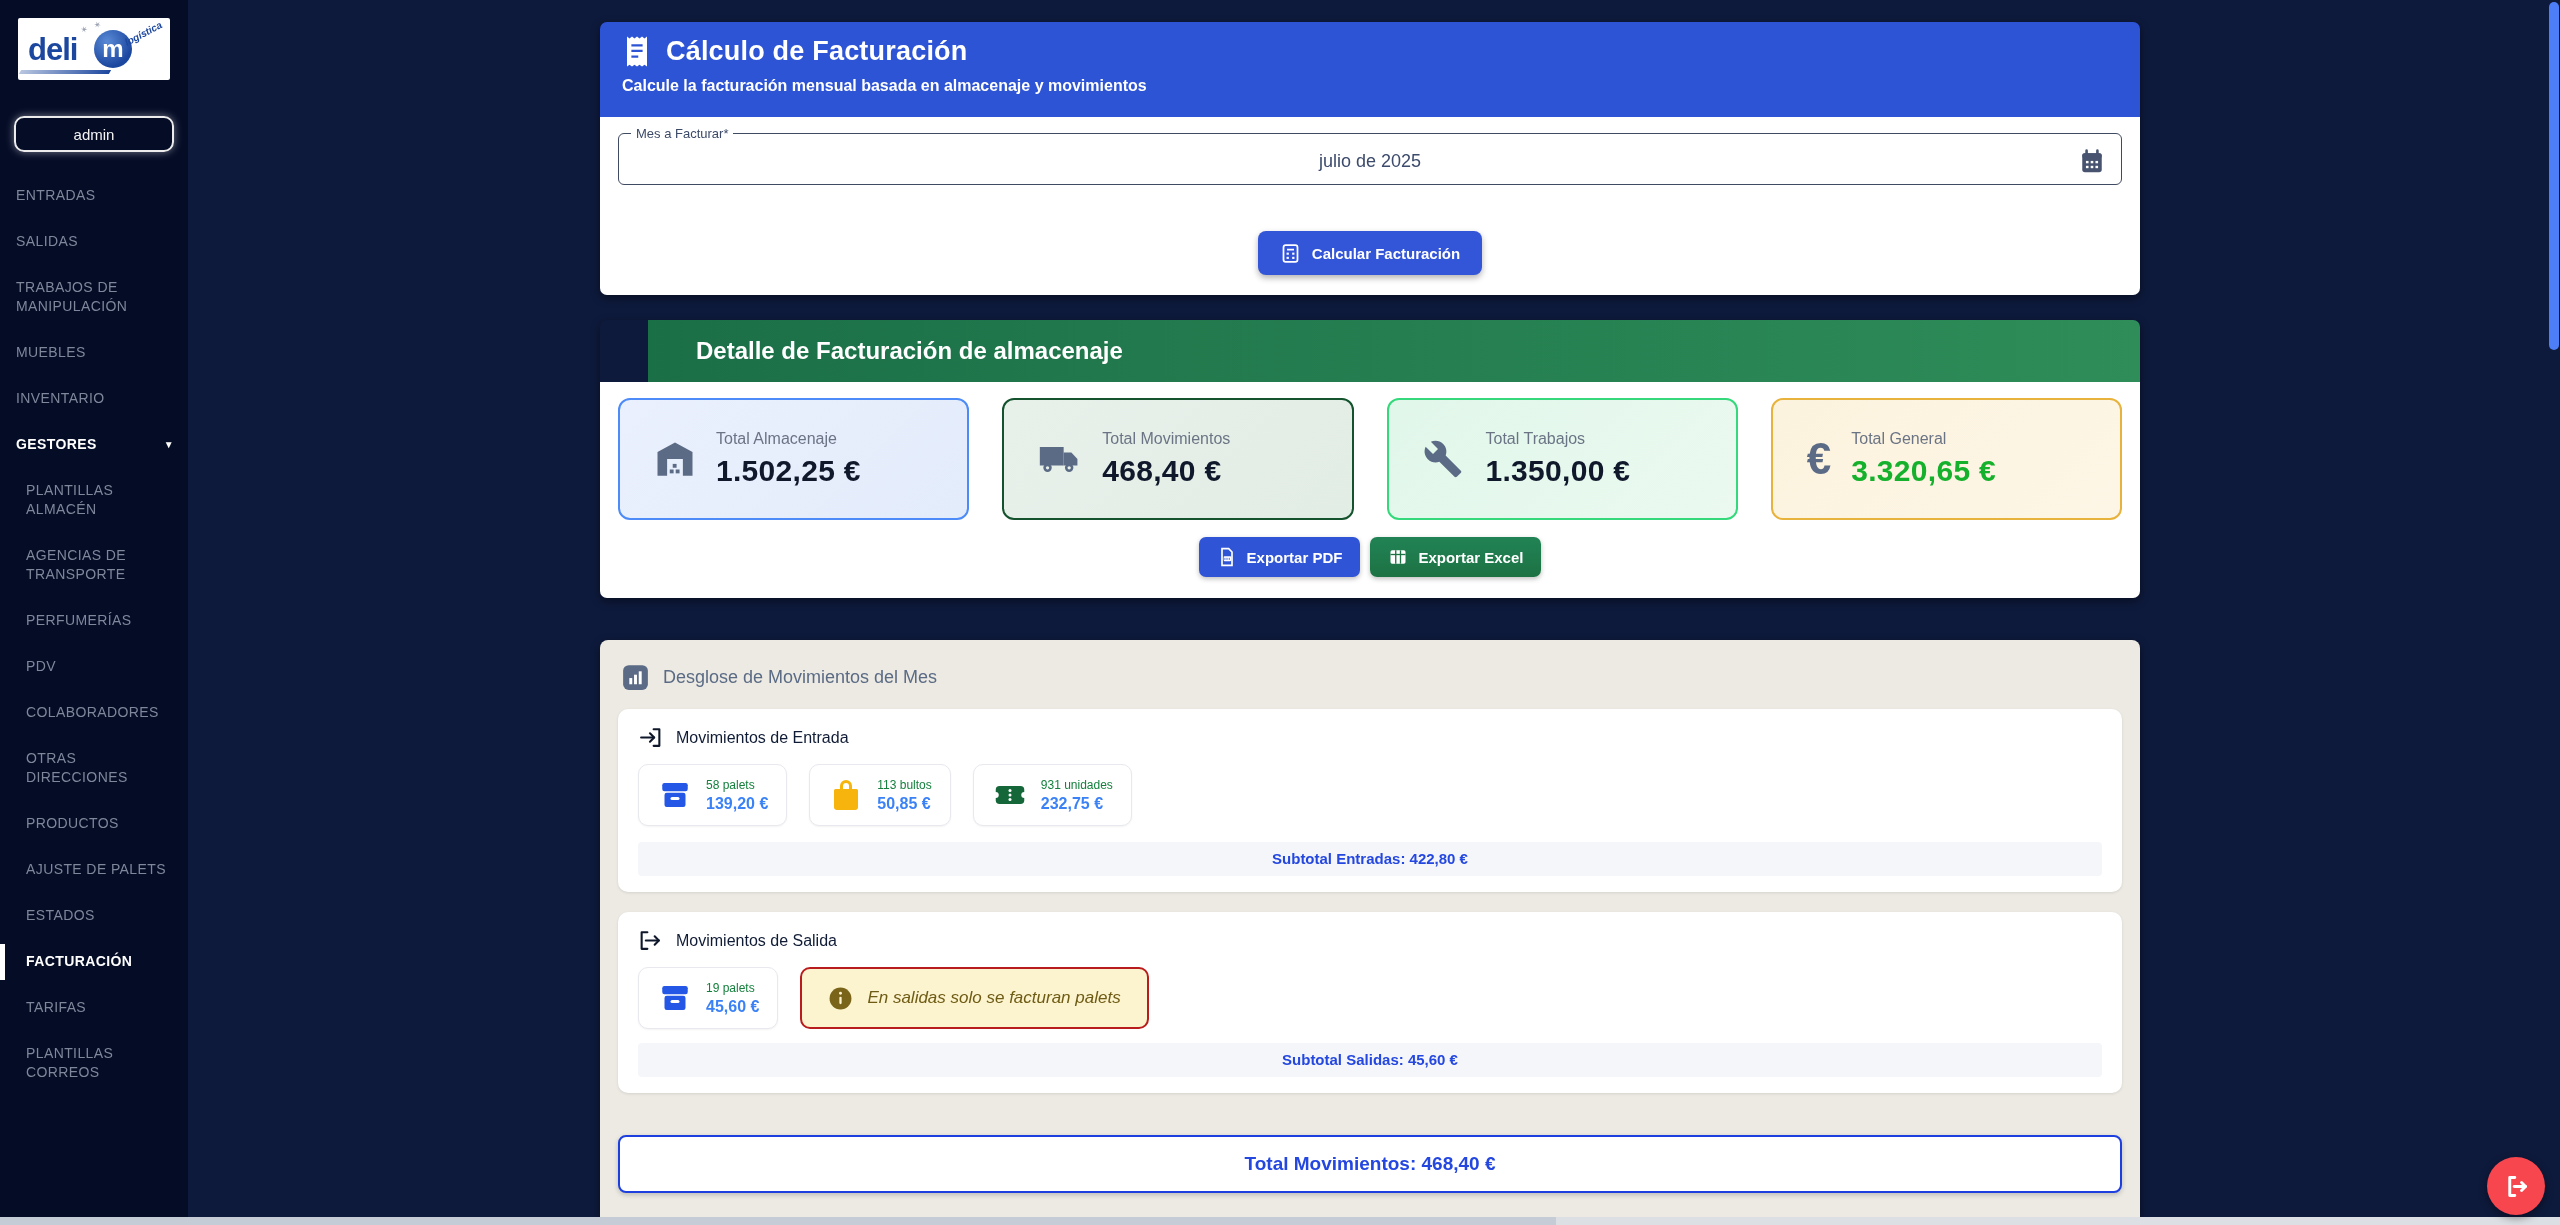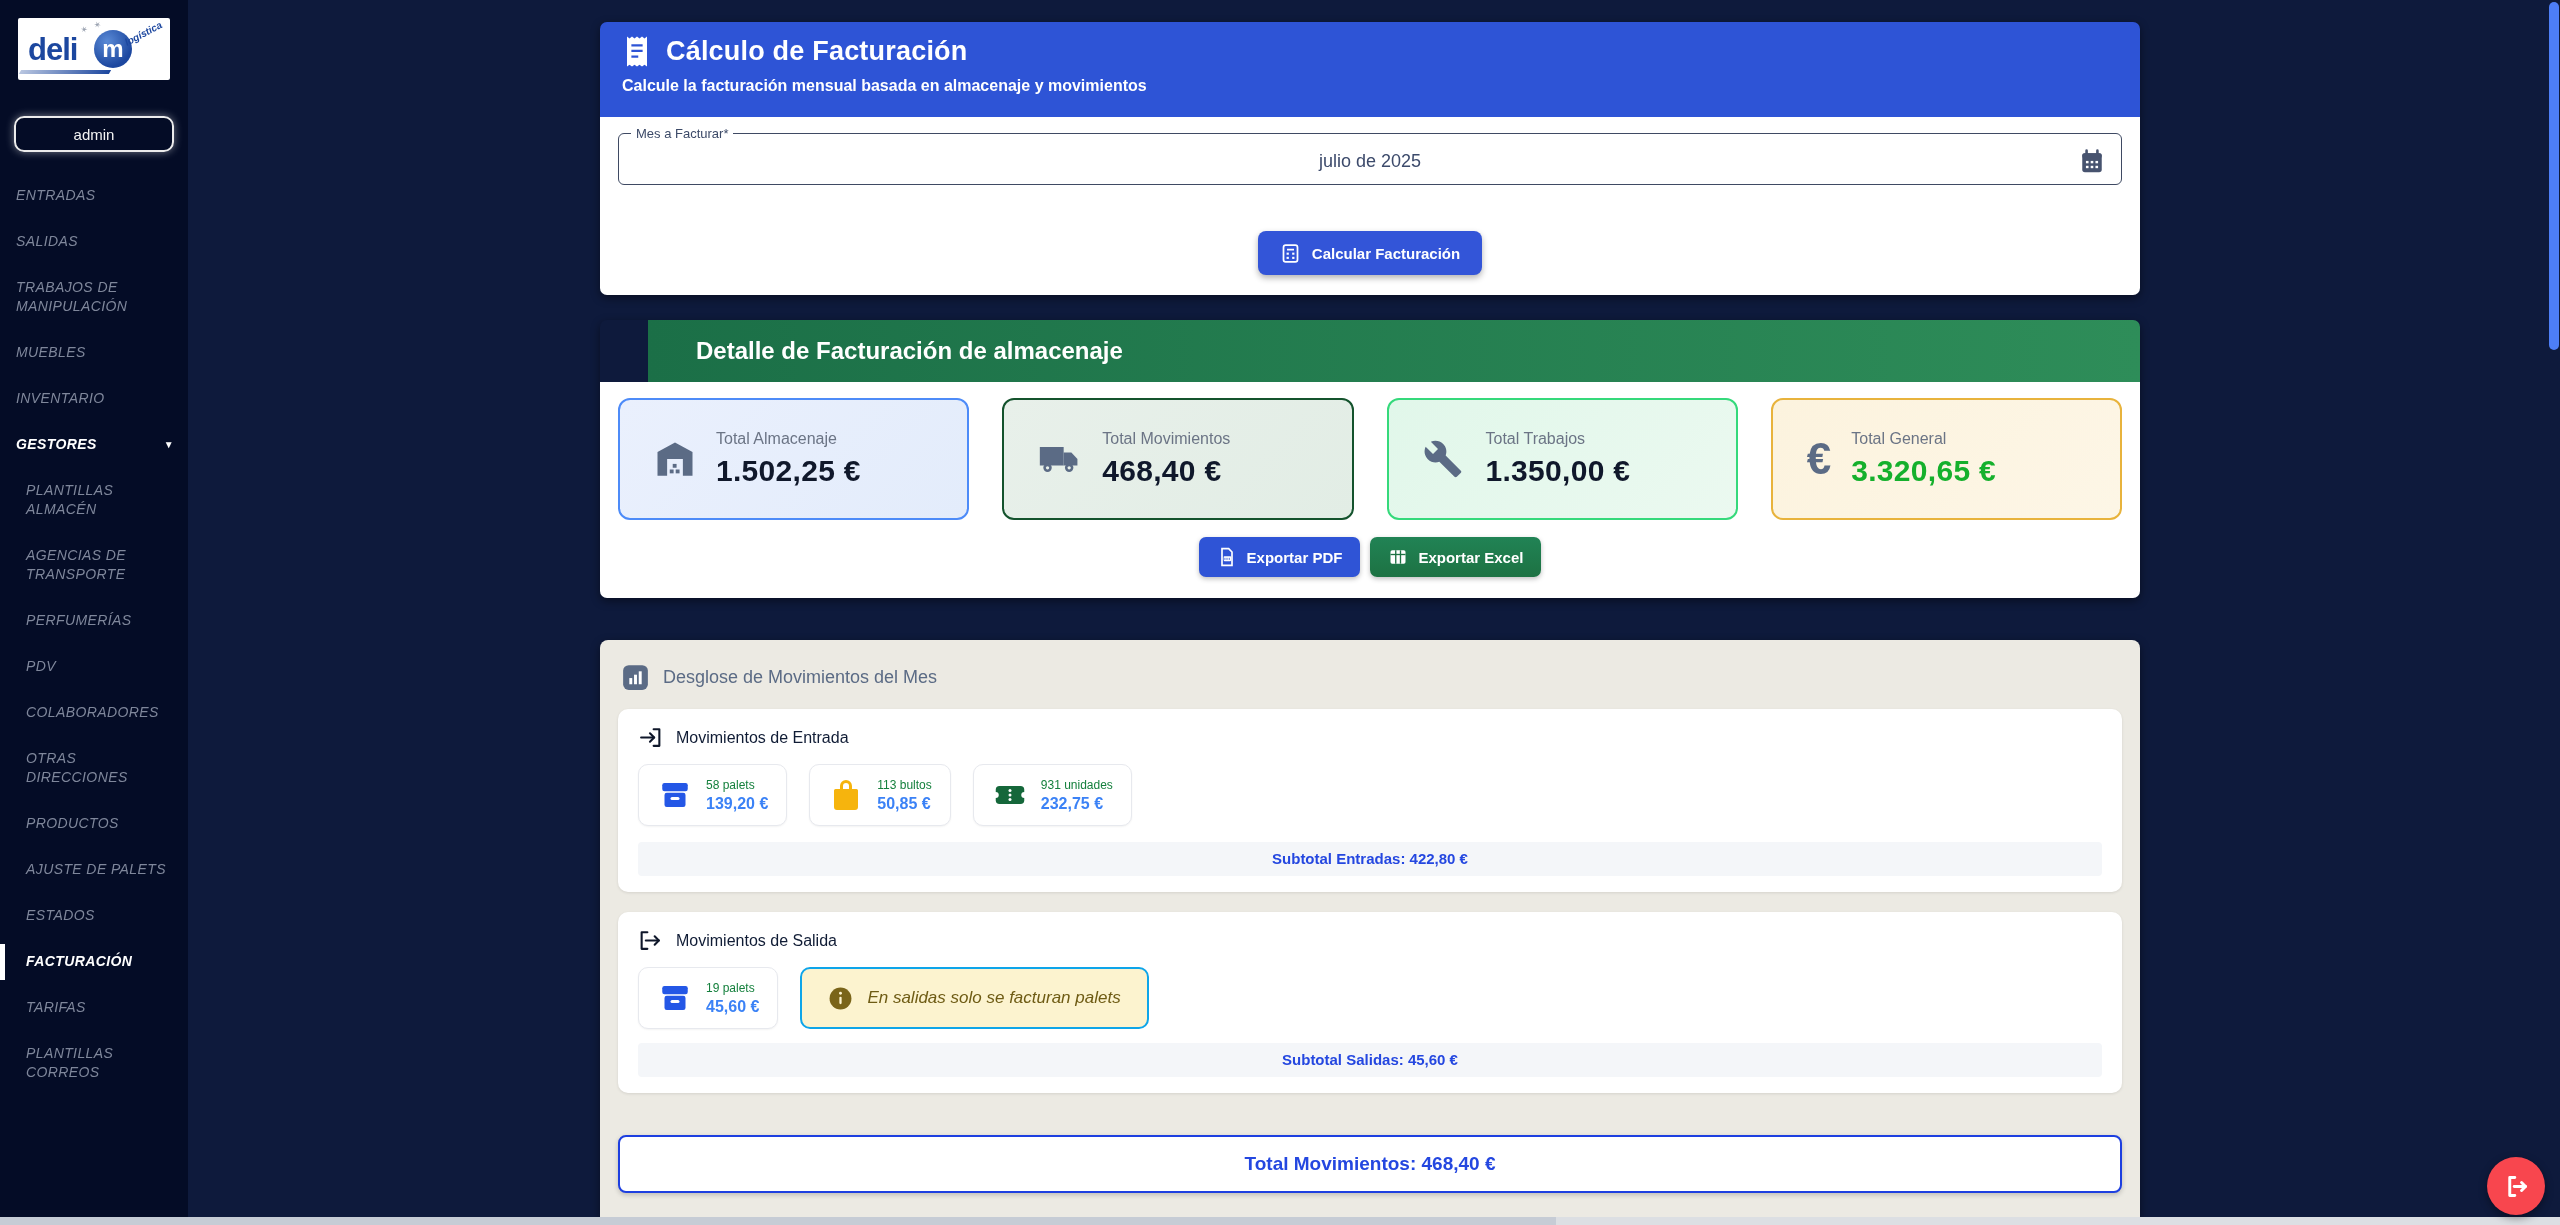--- a/index.html
+++ b/index.html
@@ -13,21 +13,21 @@
   .logo-ball { position:absolute; left:76px; top:12px; width:38px; height:38px; border-radius:50%;
     background:radial-gradient(circle at 35% 30%, #5a8ad6, #1c479f 70%); display:flex; align-items:center; justify-content:center;
     color:#fff; font-size:24px; font-weight:bold; }
   .logo-tag { position:absolute; right:6px; top:10px; font-size:10px; font-style:italic; font-weight:bold; color:#1c479f; transform:rotate(-28deg); }
   .logo-stars { position:absolute; left:62px; top:4px; font-size:9px; color:#9aa2b0; transform:rotate(-20deg); letter-spacing:2px; }
   .logo-swoosh { position:absolute; left:2px; bottom:6px; width:90px; height:4px; background:linear-gradient(90deg,#b9c6e0,#1c479f); transform:skewX(-30deg); }
   .admin-btn { display:block; width:160px; height:36px; margin:36px auto 0; background:transparent; color:#f4f4f4;
     border:2px solid #ececec; border-radius:10px; font-size:15px; font-family:"Liberation Sans",sans-serif;
     box-shadow:0 0 8px rgba(255,255,255,.45); cursor:pointer; }
   .nav { list-style:none; margin-top:34px; }
-  .nav li { position:relative; color:#7f879b; font-size:14px; line-height:19px; letter-spacing:.4px; padding:0 14px 0 16px; margin-bottom:27px; cursor:pointer;font-style:italic; }
+  .nav li { position:relative; color:#7f879b; font-size:14px; line-height:19px; letter-spacing:.4px; padding:0 14px 0 16px; margin-bottom:27px; cursor:pointer; }
   .nav.sub { margin-top:0; }
   .nav.sub li { padding-left:26px; }
   .nav li.group { color:#ffffff; font-weight:bold; display:flex; align-items:center; justify-content:space-between; }
   .caret { font-size:10px; color:#ffffff; }
   .nav li.active { color:#ffffff; font-weight:bold; }
   .nav li.active::before { content:""; position:absolute; left:0; top:-8px; height:36px; width:5px; background:#ffffff; }
 
   
   .main { position:absolute; left:600px; top:0; width:1540px; }
   .card { position:absolute; left:0; width:1540px; border-radius:7px; box-shadow:0 3px 10px rgba(0,0,0,.45); overflow:hidden; }
@@ -75,21 +75,21 @@
   .sub-card { background:#fff; border-radius:10px; box-shadow:0 1px 3px rgba(0,0,0,.1); padding:16px 20px; margin-bottom:20px; }
   .sub-head { display:flex; align-items:center; gap:13px; color:#101c35; font-size:16px; font-weight:500; }
   .mini-row { display:flex; gap:22px; margin-top:14px; }
   .mini-card { display:flex; align-items:center; gap:13px; border:1px solid #e7e9ee; border-radius:10px; padding:12px 18px; background:#fff; box-shadow:0 1px 2px rgba(0,0,0,.05); }
   .mini-card .txt { display:flex; flex-direction:column; gap:3px; }
   .mini-qty { font-size:12px; color:#15803d; }
   .mini-val { font-size:16px; font-weight:bold; color:#3b82f6; }
   .strip { margin-top:16px; background:#f4f6f9; border-radius:4px; height:34px; line-height:34px; text-align:center;
     color:#2447e0; font-size:15px; font-weight:bold; }
   .exit-strip { margin-top:14px; }
-  .note-box { display:flex; align-items:center; gap:14px; background:#fcf3cf; border:2px solid #0ea5e9; border-radius:10px; padding:0 26px; }
+  .note-box { display:flex; align-items:center; gap:14px; background:#fcf3cf; border:2px solid #b91c1c; border-radius:10px; padding:0 26px; }
   .note-box span { font-style:italic; color:#6e5b14; font-size:17px; }
   .total-box { margin-top:42px; background:#fff; border:2px solid #1d3fe0; border-radius:8px; height:58px; line-height:54px;
     text-align:center; color:#2447e0; font-size:19px; font-weight:bold; box-shadow:0 2px 5px rgba(0,0,0,.2); }
 
   
   .vscroll { position:absolute; right:1px; top:2px; width:10px; height:348px; background:#4d7ef7; border-radius:5px; z-index:9; }
   .hscroll { position:absolute; left:0; bottom:0; width:2560px; height:8px; background:#dcdfe3; z-index:9; }
   .hthumb { position:absolute; left:0; top:0; width:1556px; height:8px; background:#c6ccd5; }
   .fab { position:absolute; right:15px; bottom:10px; width:58px; height:58px; border-radius:50%; background:#f8464e;
     border:none; display:flex; align-items:center; justify-content:center; box-shadow:0 3px 8px rgba(0,0,0,.4); cursor:pointer; z-index:10; }

